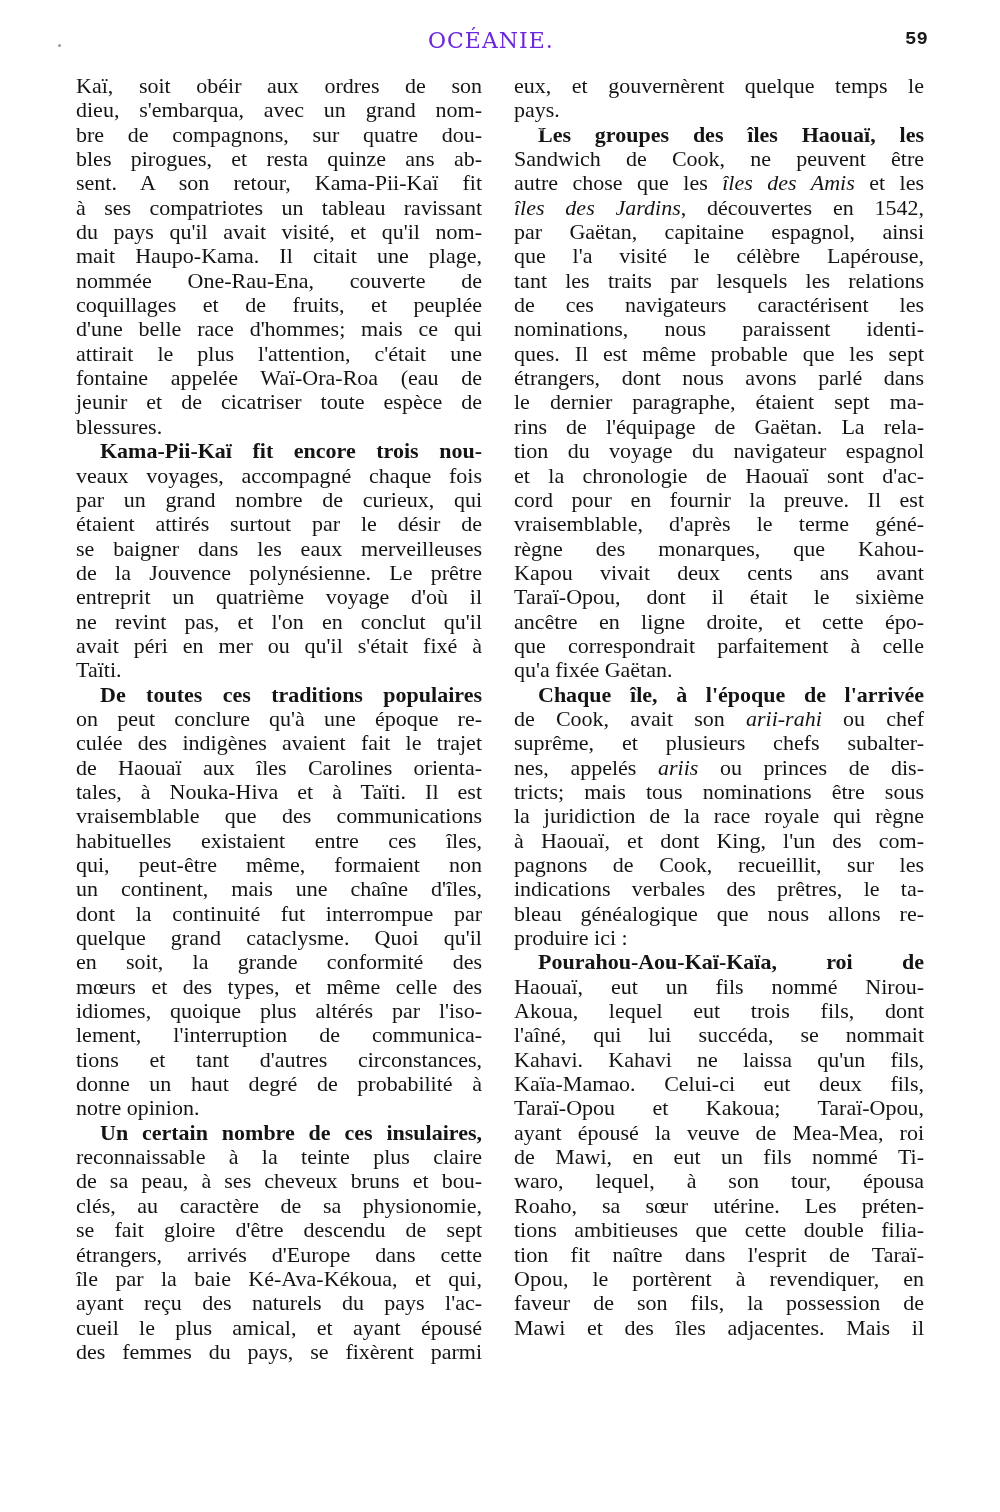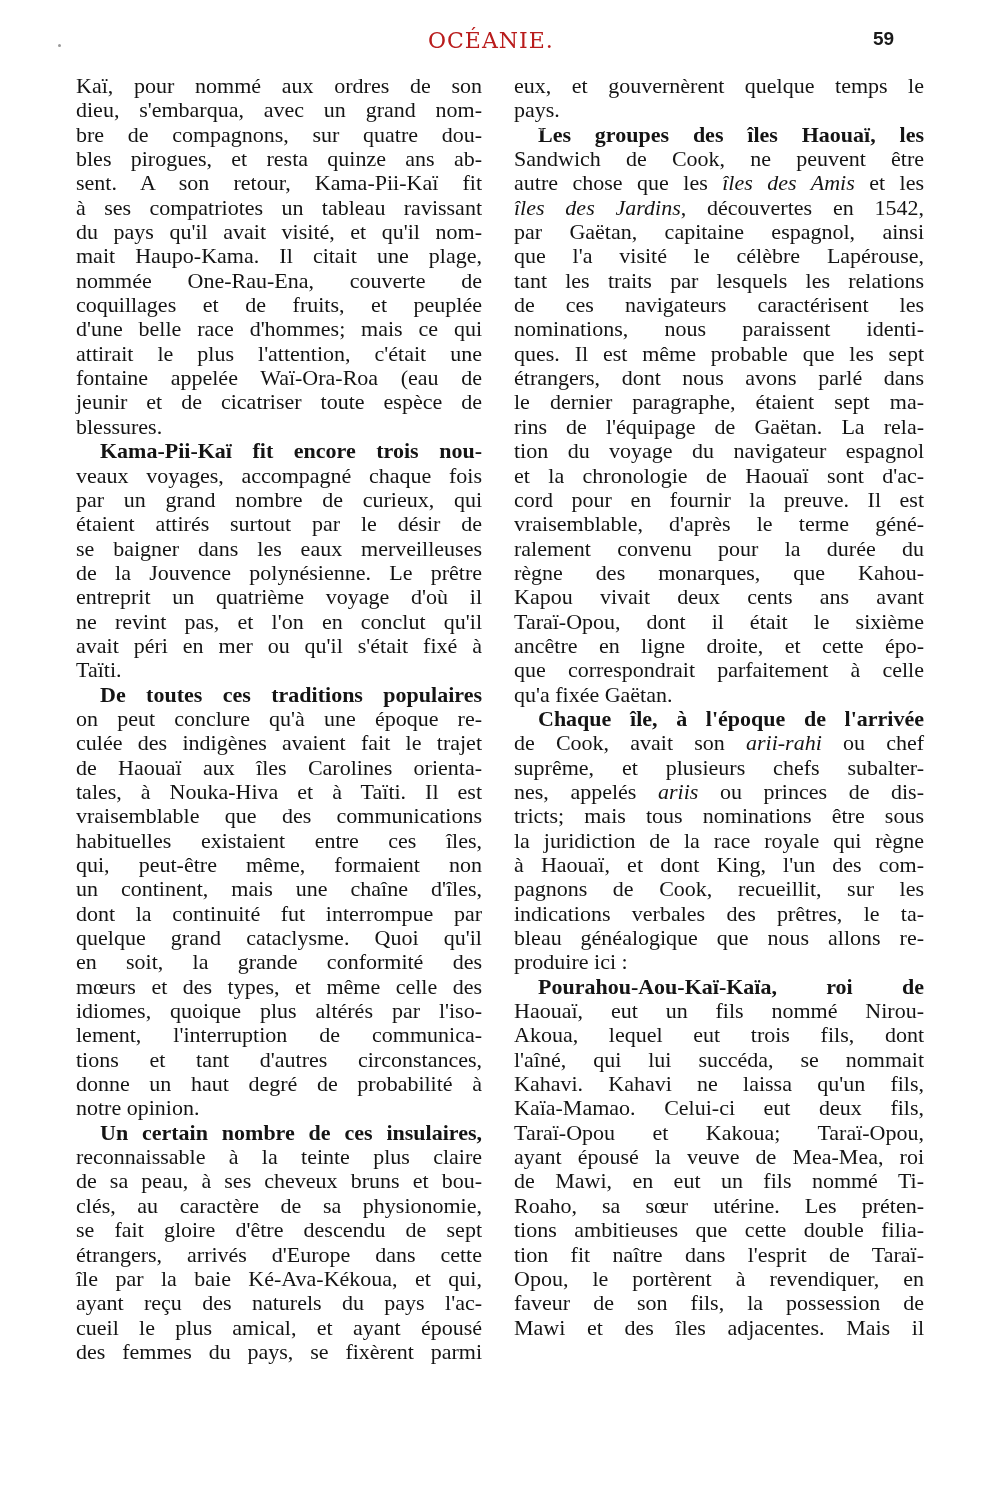--- a/index.html
+++ b/index.html
@@ -1,20 +1,20 @@
 <!DOCTYPE html>
 <html><head>
 <meta charset="utf-8">
 <style>
   html, body { margin: 0; padding: 0; background: #ffffff; }
   body { width: 1000px; height: 1512px; position: relative; overflow: hidden; color: #111; }
   .page { position: absolute; left: 0; top: 0; width: 1000px; height: 1512px; background: #fff; }
   .running-head { position: absolute; top: 24px; left: 0; width: 1000px; height: 40px; }
-  .rh-title { position: absolute; left: 428px; top: 4px; font-family: "DejaVu Serif", serif; font-size: 22px; letter-spacing: 1px; color: #b91c1c; }
-  .rh-page { position: absolute; left: 873px; top: 4px; font-family: Liberation Sans, sans-serif; font-size: 19px; font-weight: bold; color: #1a1a1a; }
+  .rh-title { position: absolute; left: 428px; top: 4px; font-family: "DejaVu Serif", serif; font-size: 22px; letter-spacing: 1px; color: #6d28d9; }
+  .rh-page { position: absolute; left: 905px; top: 4px; font-family: Liberation Mono, monospace; font-size: 19px; font-weight: bold; color: #1a1a1a; }
   .column { position: absolute; top: 74px; width: 406px; }
   .col-left { left: 76px; }
   .col-right { left: 514px; width: 410px; }
   .line {
     display: block; height: 24.35px; line-height: 24.35px;
     font-family: "Liberation Serif", serif; font-size: 22px; color: #141414;
     text-align: justify; text-align-last: justify; white-space: nowrap; overflow: visible;
   }
   .line.last { text-align-last: left; }
   .line.indent { padding-left: 24px; font-weight: bold; }
@@ -24,21 +24,21 @@
 </head>
 <body>
 
 <div class="page">
   <div class="running-head">
     <span class="rh-title">OCÉANIE.</span>
     <span class="rh-page">59</span>
   </div>
 
   <div class="column col-left" id="col-0">
-      <span class="line">Kaï, pour nommé aux ordres de son</span>
+      <span class="line">Kaï, soit obéir aux ordres de son</span>
       <span class="line">dieu, s'embarqua, avec un grand nom-</span>
       <span class="line">bre de compagnons, sur quatre dou-</span>
       <span class="line">bles pirogues, et resta quinze ans ab-</span>
       <span class="line">sent. A son retour, Kama-Pii-Kaï fit</span>
       <span class="line">à ses compatriotes un tableau ravissant</span>
       <span class="line">du pays qu'il avait visité, et qu'il nom-</span>
       <span class="line">mait Haupo-Kama. Il citait une plage,</span>
       <span class="line">nommée One-Rau-Ena, couverte de</span>
       <span class="line">coquillages et de fruits, et peuplée</span>
       <span class="line">d'une belle race d'hommes; mais ce qui</span>
@@ -98,21 +98,20 @@
       <span class="line">de ces navigateurs caractérisent les</span>
       <span class="line">nominations, nous paraissent identi-</span>
       <span class="line">ques. Il est même probable que les sept</span>
       <span class="line">étrangers, dont nous avons parlé dans</span>
       <span class="line">le dernier paragraphe, étaient sept ma-</span>
       <span class="line">rins de l'équipage de Gaëtan. La rela-</span>
       <span class="line">tion du voyage du navigateur espagnol</span>
       <span class="line">et la chronologie de Haouaï sont d'ac-</span>
       <span class="line">cord pour en fournir la preuve. Il est</span>
       <span class="line">vraisemblable, d'après le terme géné-</span>
-      <span class="line">ralement convenu pour la durée du</span>
       <span class="line">règne des monarques, que Kahou-</span>
       <span class="line">Kapou vivait deux cents ans avant</span>
       <span class="line">Taraï-Opou, dont il était le sixième</span>
       <span class="line">ancêtre en ligne droite, et cette épo-</span>
       <span class="line">que correspondrait parfaitement à celle</span>
       <span class="line last">qu'a fixée Gaëtan.</span>
       <span class="line indent">Chaque île, à l'époque de l'arrivée</span>
       <span class="line"><span>de Cook, avait son </span><i>arii-rahi</i><span> ou chef</span></span>
       <span class="line">suprême, et plusieurs chefs subalter-</span>
       <span class="line"><span>nes, appelés </span><i>ariis</i><span> ou princes de dis-</span></span>
@@ -125,20 +124,21 @@
       <span class="line last">produire ici :</span>
       <span class="line indent">Pourahou-Aou-Kaï-Kaïa, roi de</span>
       <span class="line">Haouaï, eut un fils nommé Nirou-</span>
       <span class="line">Akoua, lequel eut trois fils, dont</span>
       <span class="line">l'aîné, qui lui succéda, se nommait</span>
       <span class="line">Kahavi. Kahavi ne laissa qu'un fils,</span>
       <span class="line">Kaïa-Mamao. Celui-ci eut deux fils,</span>
       <span class="line">Taraï-Opou et Kakoua; Taraï-Opou,</span>
       <span class="line">ayant épousé la veuve de Mea-Mea, roi</span>
       <span class="line">de Mawi, en eut un fils nommé Ti-</span>
+      <span class="line">waro, lequel, à son tour, épousa</span>
       <span class="line">Roaho, sa sœur utérine. Les préten-</span>
       <span class="line">tions ambitieuses que cette double filia-</span>
       <span class="line">tion fit naître dans l'esprit de Taraï-</span>
       <span class="line">Opou, le portèrent à revendiquer, en</span>
       <span class="line">faveur de son fils, la possession de</span>
       <span class="line">Mawi et des îles adjacentes. Mais il</span>
     </div>
 
   <span class="speck" style="left:58px;top:44px;"></span>
   <span class="speck" style="left:540px;top:128px;"></span>

